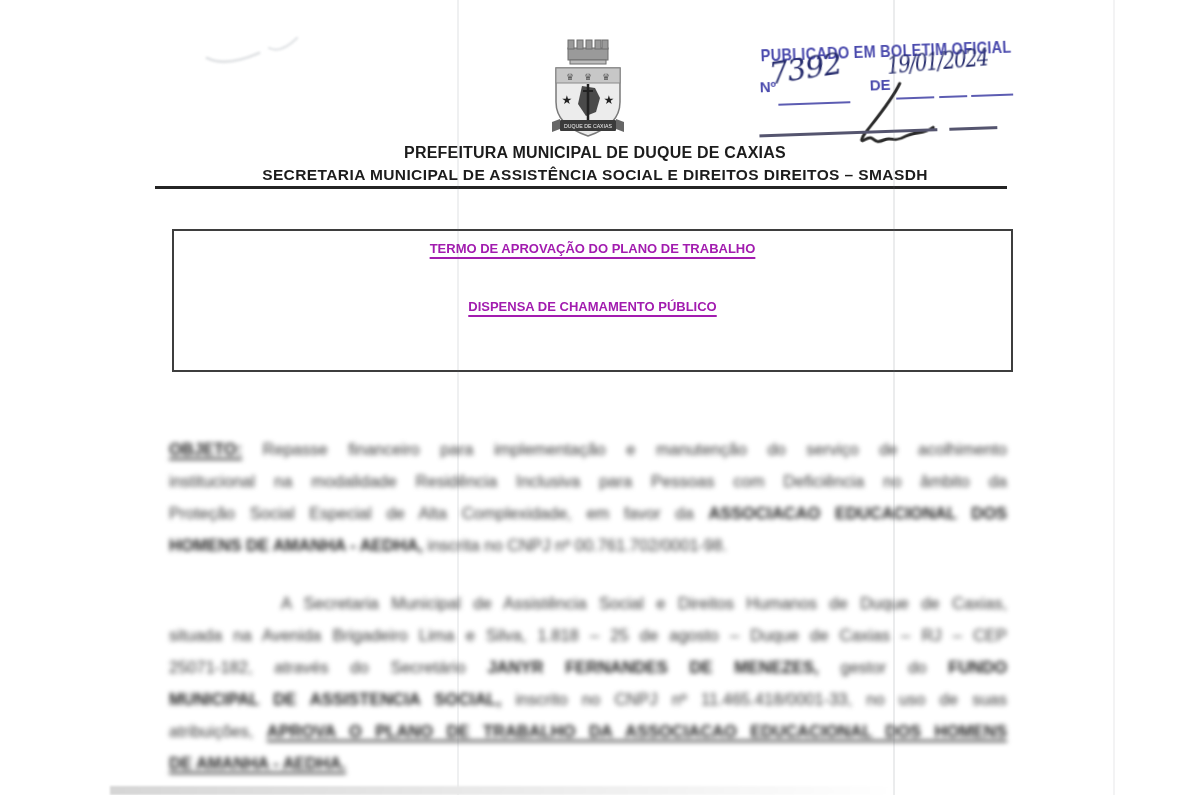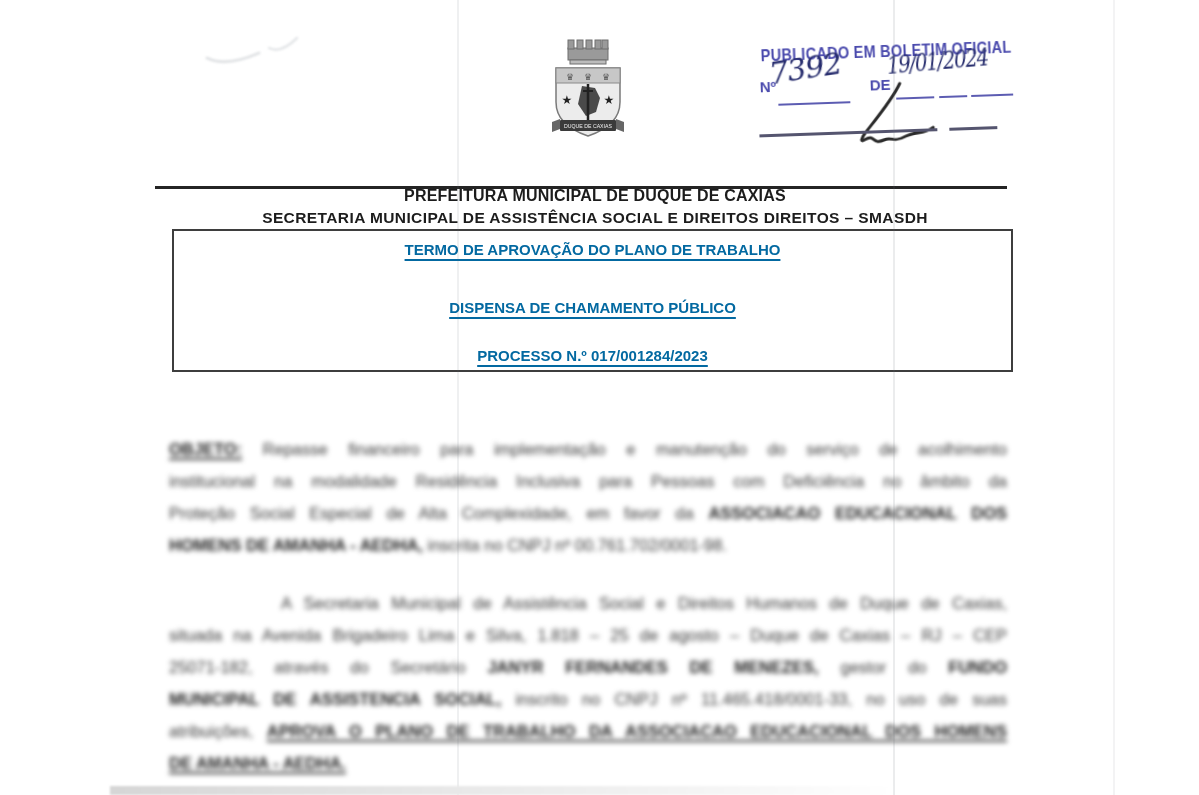--- a/index.html
+++ b/index.html
@@ -36,28 +36,28 @@
   .stamp .bl.b1{left:6px;width:178px;}
   .stamp .bl.b2{left:196px;width:48px;}
   .hand{font-family:"DejaVu Serif",serif;font-style:italic;color:#262c6d;filter:blur(.4px);}
   .stamp .hnum{position:absolute;left:18px;top:8px;font-size:30px;transform:rotate(-7deg);letter-spacing:-1px;}
   .stamp .hdate{position:absolute;left:136px;top:12px;font-size:24px;transform:rotate(-3deg) scaleX(.82);transform-origin:left;letter-spacing:-1.5px;}
   .stamp .sig{position:absolute;left:82px;top:42px;}
 
   
   .header{position:absolute;left:160px;top:144px;width:870px;text-align:center;
     filter:blur(.35px);}
-  .header .h1{font-size:16px;font-weight:bold;letter-spacing:.2px;margin-top:43px;}
+  .header .h1{font-size:16px;font-weight:bold;letter-spacing:.2px;}
   .header .h2{font-size:15.5px;font-weight:bold;letter-spacing:.4px;margin-top:4px;}
   .rule{position:absolute;left:155px;top:186px;width:852px;height:3px;background:#242424;filter:blur(.4px);}
 
   
   .tbox{position:absolute;left:172px;top:229px;width:841px;height:143px;
     border:2px solid #3e3e3e;box-sizing:border-box;text-align:center;filter:blur(.35px);}
-  .tbox .t{position:absolute;left:0;width:100%;font-size:15px;font-weight:bold;color:#0369a1;
+  .tbox .t{position:absolute;left:0;width:100%;font-size:13px;font-weight:bold;color:#a21caf;
     text-decoration:underline;text-underline-offset:4px;text-decoration-thickness:2px;}
   .tbox .t1{top:10px;}
   .tbox .t2{top:52px;margin-top:16px;}
   .tbox .t3{top:116px;}
 
   
   .docbody{position:absolute;left:169px;top:433px;width:838px;
     font-size:16.5px;line-height:32px;color:#3a3a3a;filter:blur(2.7px);}
   .para + .para{margin-top:26px;}
   .bline{text-align:justify;text-align-last:justify;white-space:normal;}
@@ -127,21 +127,20 @@
 
   <div class="header">
     <div class="h1">PREFEITURA MUNICIPAL DE DUQUE DE CAXIAS</div>
     <div class="h2">SECRETARIA MUNICIPAL DE ASSISTÊNCIA SOCIAL E DIREITOS DIREITOS – SMASDH</div>
   </div>
   <div class="rule"></div>
 
   <div class="tbox">
     <div class="t t1">TERMO DE APROVAÇÃO DO PLANO DE TRABALHO</div>
     <div class="t t2">DISPENSA DE CHAMAMENTO PÚBLICO</div>
-    <div class="t t3">PROCESSO N.º 017/001284/2023</div>
   </div>
 
   <div class="docbody">
       <div class="para">
         <div class="bline"><span class="bseg useg">OBJETO:</span><span> Repasse financeiro para implementação e manutenção do serviço de acolhimento</span></div>
         <div class="bline"><span>institucional na modalidade Residência Inclusiva para Pessoas com Deficiência no âmbito da</span></div>
         <div class="bline"><span>Proteção Social Especial de Alta Complexidade, em favor da </span><span class="bseg">ASSOCIACAO EDUCACIONAL DOS</span></div>
         <div class="bline lastline"><span class="bseg">HOMENS DE AMANHA - AEDHA,</span><span> inscrita no CNPJ nº 00.761.702/0001-98.</span></div>
       </div>
       <div class="para indent">

